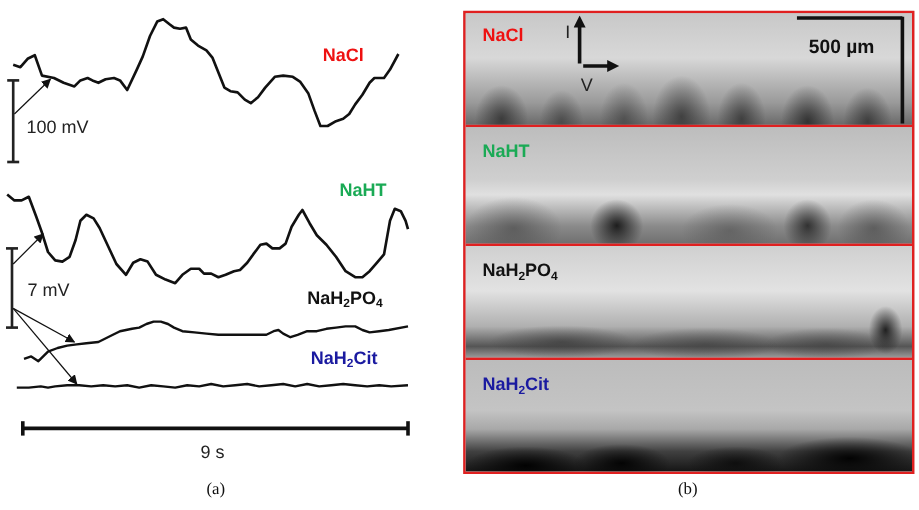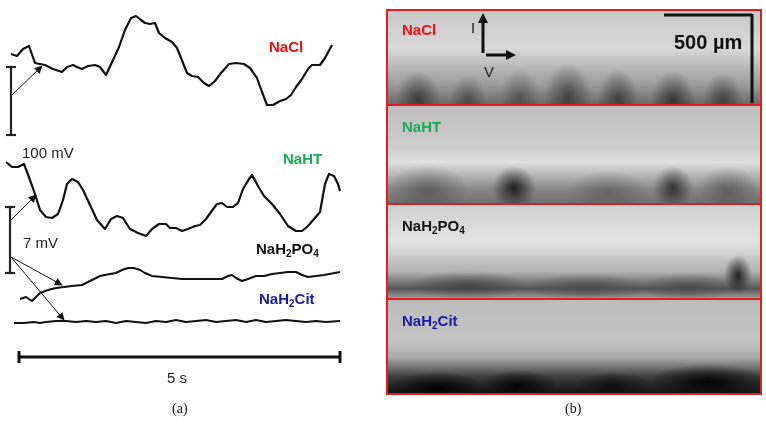--- a/index.html
+++ b/index.html
@@ -60,23 +60,23 @@
 
   <span class="abs label-bold" style="left:269px;top:38px;color:#ee1111;">NaCl</span>
   <span class="abs label-bold" style="left:283px;top:150px;color:#1aaa55;">NaHT</span>
   <span class="abs label-bold" style="left:256px;top:240px;color:#111;">
     <span>NaH</span><sub>2</sub><span>PO</span><sub>4</sub>
   </span>
   <span class="abs label-bold" style="left:259px;top:290px;color:#1a1aa0;">
     <span>NaH</span><sub>2</sub><span>Cit</span>
   </span>
 
-  <span class="abs scale-text" style="left:22px;top:98px;margin-top:46px;">100 mV</span>
+  <span class="abs scale-text" style="left:22px;top:98px;">100 mV</span>
   <span class="abs scale-text" style="left:23px;top:234px;">7 mV</span>
-  <span class="abs scale-text" style="left:167px;top:369px;">5 s</span>
+  <span class="abs scale-text" style="left:167px;top:369px;">9 s</span>
   <span class="abs caption" style="left:172px;top:401px;">(a)</span>
 </div>
 
 <div class="panel-b">
 
   <div class="strip" style="top:0;height:95px;
        background:
          radial-gradient(ellipse 22px 28px at 30px 88px, rgba(40,40,40,0.75), transparent),
          radial-gradient(ellipse 18px 26px at 80px 90px, rgba(50,50,50,0.6), transparent),
          radial-gradient(ellipse 20px 30px at 132px 88px, rgba(50,50,50,0.55), transparent),
@@ -91,21 +91,21 @@
       <line x1="5" y1="40" x2="5" y2="8" stroke="#111" stroke-width="3"></line>
       <path d="M0,10 L5,0 L10,10 z" fill="#111"></path>
       <line x1="8" y1="42" x2="30" y2="42" stroke="#111" stroke-width="3"></line>
       <path d="M28,37 L38,42 L28,47 z" fill="#111"></path>
     </svg>
     <span class="abs" style="left:96px;top:52px;font-size:15px;color:#222;">V</span>
     <svg class="abs" width="96" height="95" style="left:276px;top:0;">
       <line x1="0" y1="4" x2="88" y2="4" stroke="#111" stroke-width="3"></line>
       <line x1="88" y1="3" x2="88" y2="92" stroke="#111" stroke-width="3"></line>
     </svg>
-    <span class="abs" style="left:286px;top:20px;font-size:20px;font-weight:bold;color:#111;">500 µm</span>
+    <span class="abs" style="left:286px;top:20px;font-size:16px;font-weight:bold;color:#111;">500 µm</span>
   </div>
 
   <div class="strip" style="top:95px;height:99px;
        background:
          radial-gradient(ellipse 22px 22px at 126px 82px, rgba(10,10,10,0.85), transparent),
          radial-gradient(ellipse 20px 22px at 285px 82px, rgba(20,20,20,0.75), transparent),
          radial-gradient(ellipse 40px 26px at 40px 84px, rgba(60,60,60,0.55), transparent),
          radial-gradient(ellipse 40px 22px at 220px 86px, rgba(70,70,70,0.5), transparent),
          radial-gradient(ellipse 30px 24px at 340px 84px, rgba(60,60,60,0.55), transparent),
          linear-gradient(180deg, #bdbdbd 0%, #cfcfcf 45%, #e0e0e0 58%, #8a8a8a 85%, #707070 100%);">

